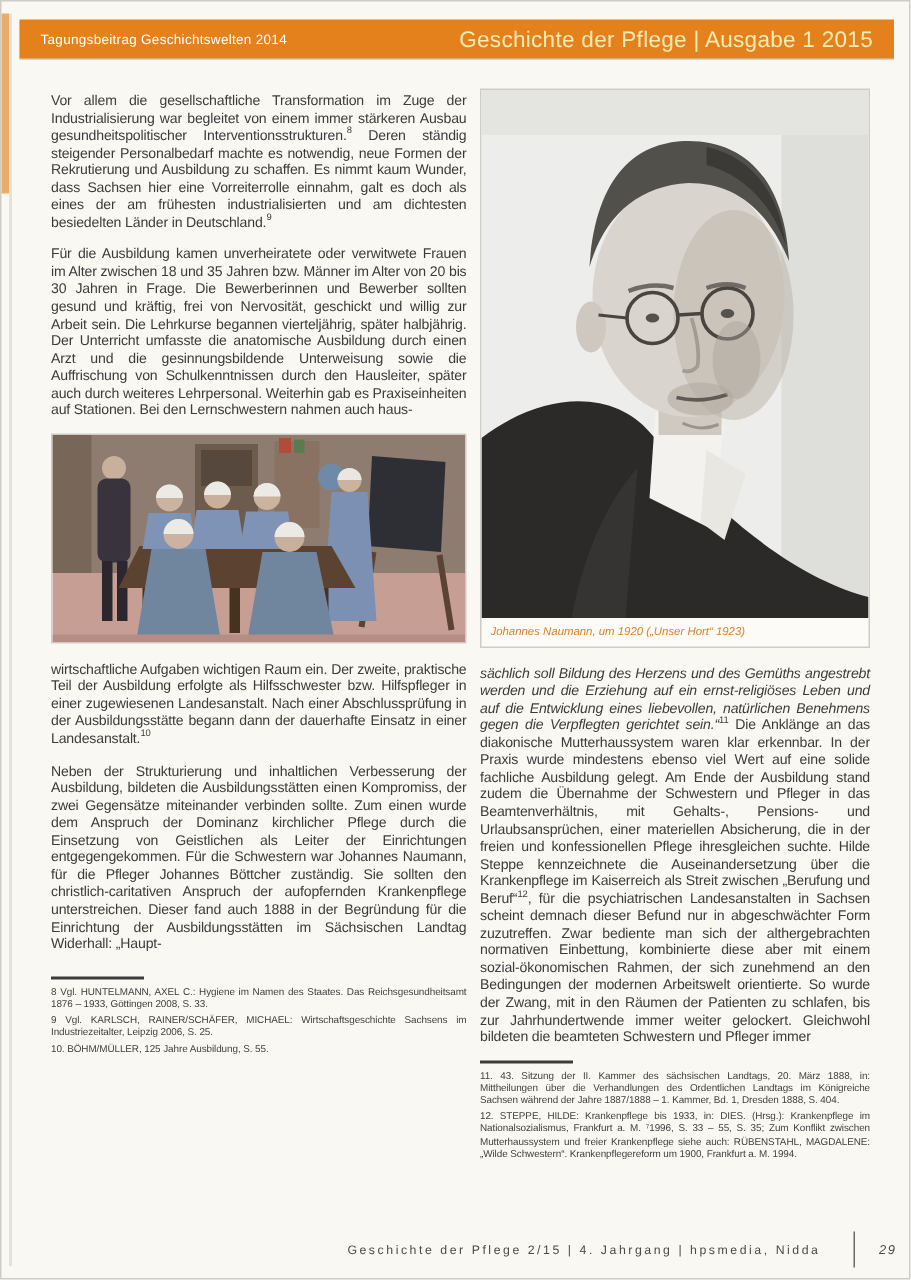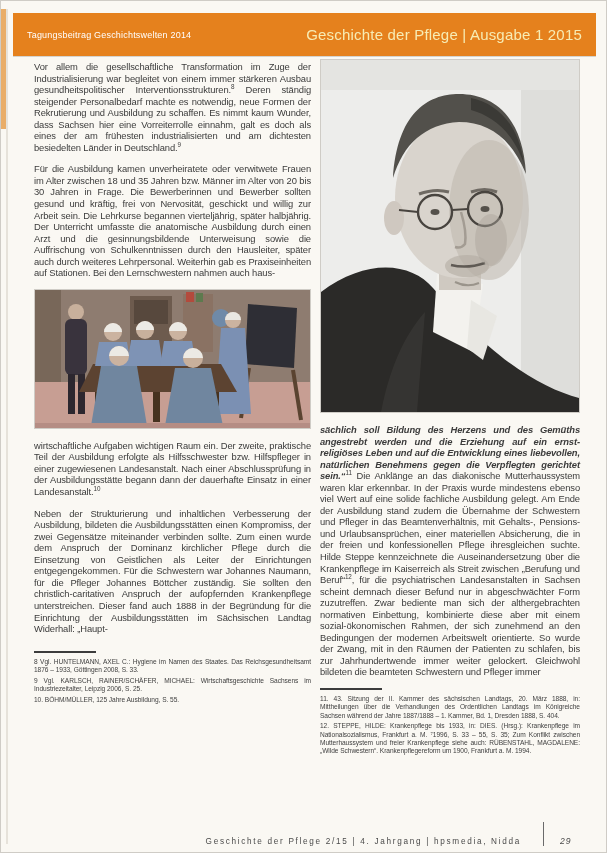--- a/index.html
+++ b/index.html
@@ -7,52 +7,52 @@
     position:relative;width:607px;height:853px;margin:0 auto;
     background:#faf8f3;overflow:hidden;
     font-family:"Liberation Sans",sans-serif;color:#3b3b3b;
     border:1px solid #cfccc6;box-sizing:border-box;
   }
   
   .scan-edge-left{position:absolute;left:0;top:8px;width:5px;height:120px;background:#e59a45;opacity:.8;}
   .scan-edge-left2{position:absolute;left:5px;top:8px;width:2px;height:835px;background:#e6e2da;}
 
   .header-bar{
-    position:absolute;left:12px;top:12px;width:583px;height:43px;
+    position:absolute;left:12px;top:12px;width:583px;height:26px;
     background:#e5811d;display:flex;align-items:center;justify-content:space-between;
     padding:0 14px;box-sizing:border-box;box-shadow:0 1px 0 rgba(0,0,0,.15);
   }
   .header-left{font-size:9px;color:#ffffff;letter-spacing:.2px;}
   .header-right{font-size:15px;color:#f7ecb4;letter-spacing:.2px;}
 
   .col{position:absolute;}
   .col-left{left:33px;top:60px;width:277px;}
   .col-right{left:319px;top:58px;width:260px;}
 
   p.body{
     font-size:9.4px;line-height:11.55px;text-align:justify;
     margin:0 0 10px 0;letter-spacing:-.1px;
   }
   p.body sup{font-size:6.3px;line-height:0;vertical-align:super;}
-  .q{font-style:italic;font-weight:bold;}
+  .q{font-style:italic;}
 
   figure{margin:2px 0 11px 0;border:1px solid #cfccc6;background:#fcfbf8;padding:0;}
   figure svg{display:block;}
   figcaption{
     font-size:7.6px;line-height:9.6px;font-style:italic;color:#dd8026;
     padding:4px 6px 5px 6px;
   }
 
   .fnblock{margin-top:16px;}
   .fnrule{width:62px;height:2px;background:#3c3c3c;margin:0 0 5px 0;}
   .fn{font-size:6.6px;line-height:8.3px;text-align:justify;color:#414141;margin:0 0 2.5px 0;letter-spacing:-.05px;}
 
   .footer{
-    position:absolute;left:0;right:28px;bottom:6px;height:26px;
-    display:flex;align-items:flex-end;justify-content:flex-end;
+    position:absolute;left:0;right:2px;bottom:6px;height:26px;
+    display:flex;align-items:center;justify-content:flex-end;
   }
   .footer-text{font-size:8.2px;letter-spacing:1.7px;color:#4a4a4a;}
   .footer-div{width:1px;height:24px;background:#6a6a6a;margin:0 16px 0 22px;}
   .footer-page{font-size:8.6px;letter-spacing:1px;color:#4a4a4a;min-width:18px;text-align:left;font-style:italic;}
 </style>
 </head>
 <body>
 
 <div id="page">
   <div class="scan-edge-left"></div>
@@ -166,20 +166,21 @@
         <ellipse cx="164" cy="149" rx="4.5" ry="3" fill="#55514b"></ellipse>
 
         <path d="M140,152 q6,20 4,32 q-4,5 -10,3" stroke="#a39c93" stroke-width="2.5" fill="none"></path>
 
         <ellipse cx="146" cy="206" rx="22" ry="11" fill="#b2aba2" opacity="0.6"></ellipse>
         <path d="M130,205 q16,4 34,-2" stroke="#5f5a54" stroke-width="2.5" fill="none"></path>
         <path d="M134,222 q12,6 24,1" stroke="#9a948b" stroke-width="2" fill="none"></path>
 
         <ellipse cx="170" cy="180" rx="16" ry="26" fill="#aaa49b" opacity="0.45"></ellipse>
       </svg>
+      <figcaption>Johannes Naumann, um 1920 („Unser Hort“ 1923)</figcaption>
     </figure>
 
     <p class="body"><span class="q">sächlich soll Bildung des Herzens und des Gemüths angestrebt werden und die Erziehung auf ein ernst-religiöses Leben und auf die Entwicklung eines liebevollen, natürlichen Benehmens gegen die Verpflegten gerichtet sein.“</span><sup>11</sup><span> Die Anklänge an das diakonische Mutterhaussystem waren klar erkennbar. In der Praxis wurde mindestens ebenso viel Wert auf eine solide fachliche Ausbildung gelegt. Am Ende der Ausbildung stand zudem die Übernahme der Schwestern und Pfleger in das Beamtenverhältnis, mit Gehalts-, Pensions- und Urlaubsansprüchen, einer materiellen Absicherung, die in der freien und konfessionellen Pflege ihresgleichen suchte. Hilde Steppe kennzeichnete die Auseinandersetzung über die Krankenpflege im Kaiserreich als Streit zwischen „Berufung und Beruf“</span><sup>12</sup><span>, für die psychiatrischen Landesanstalten in Sachsen scheint demnach dieser Befund nur in abgeschwächter Form zuzutreffen. Zwar bediente man sich der althergebrachten normativen Einbettung, kombinierte diese aber mit einem sozial-ökonomischen Rahmen, der sich zunehmend an den Bedingungen der modernen Arbeitswelt orientierte. So wurde der Zwang, mit in den Räumen der Patienten zu schlafen, bis zur Jahrhundertwende immer weiter gelockert. Gleichwohl bildeten die beamteten Schwestern und Pfleger immer</span></p>
 
     <div class="fnblock" style="margin-top:10px;">
       <div class="fnrule"></div>
       <p class="fn">11. 43. Sitzung der II. Kammer des sächsischen Landtags, 20. März 1888, in: Mittheilungen über die Verhandlungen des Ordentlichen Landtags im Königreiche Sachsen während der Jahre 1887/1888 – 1. Kammer, Bd. 1, Dresden 1888, S. 404.</p>
       <p class="fn">12. STEPPE, HILDE: Krankenpflege bis 1933, in: DIES. (Hrsg.): Krankenpflege im Nationalsozialismus, Frankfurt a. M. ⁷1996, S. 33 – 55, S. 35; Zum Konflikt zwischen Mutterhaussystem und freier Krankenpflege siehe auch: RÜBENSTAHL, MAGDALENE: „Wilde Schwestern“. Krankenpflegereform um 1900, Frankfurt a. M. 1994.</p>
     </div>
   </div>

